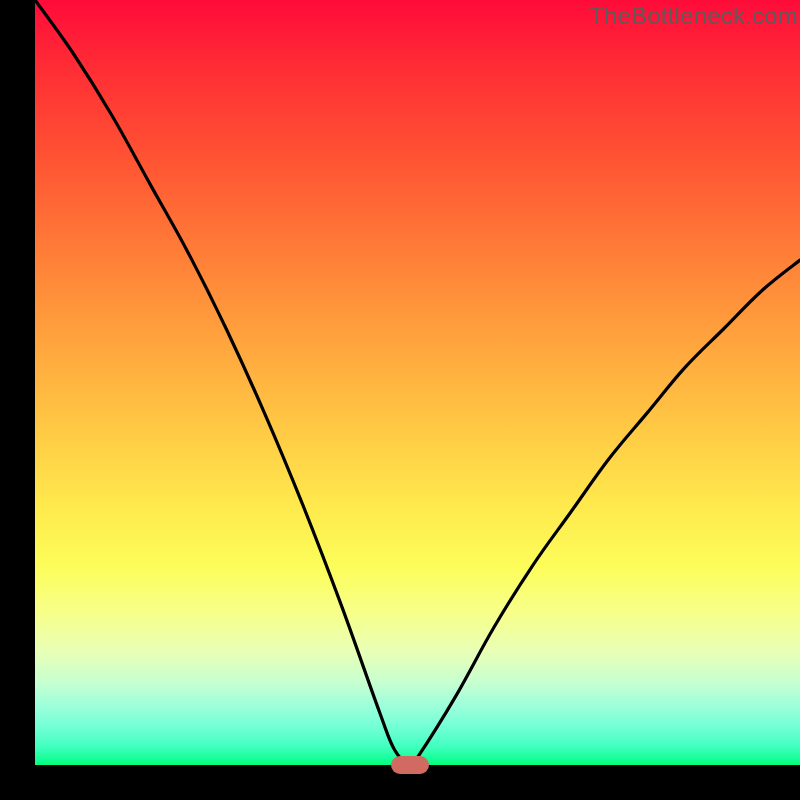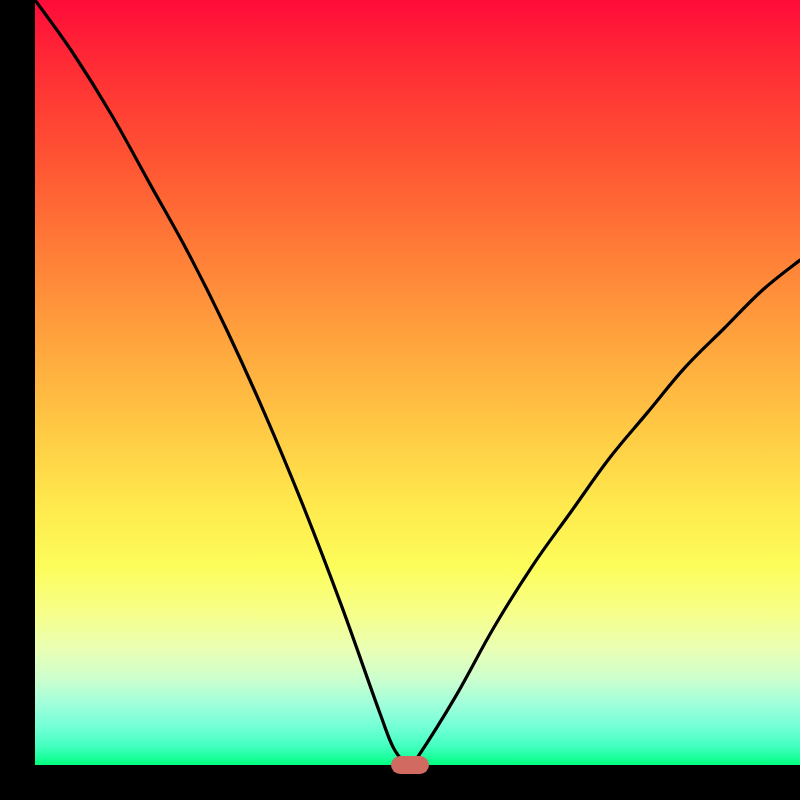--- a/index.html
+++ b/index.html
@@ -67,20 +67,21 @@
     background: #d16a60;
     transform: translate(-50%, -50%);
   }
 </style>
 </head>
 <body>
 
 <div class="frame">
   <div class="plot-area">
 
+    <div class="watermark">TheBottleneck.com</div>
 
     <svg class="curve" viewBox="0 0 765 765" preserveAspectRatio="none">
       <path d="M 0.0 0.0 C 6.9 9.6, 24.5 32.9, 38.3 53.5 C 52.0 74.2, 62.7 91.3, 76.5 114.8 C 90.3 138.2, 101.0 158.8, 114.8 183.6 C 128.5 208.4, 139.2 226.3, 153.0 252.4 C 166.8 278.6, 177.5 300.0, 191.3 329.0 C 205.0 357.9, 215.7 381.4, 229.5 413.1 C 243.3 444.8, 254.0 470.5, 267.8 504.9 C 281.5 539.3, 292.2 567.2, 306.0 604.4 C 319.8 641.5, 334.6 685.3, 344.3 711.5 C 353.9 737.6, 354.0 740.1, 359.5 749.7 C 365.1 759.3, 370.7 763.6, 374.8 765.0 C 379.0 766.4, 374.2 769.7, 382.5 757.4 C 390.8 745.0, 407.0 719.6, 420.8 696.1 C 434.5 672.7, 445.2 650.7, 459.0 627.3 C 472.8 603.9, 483.5 586.8, 497.3 566.1 C 511.0 545.4, 521.7 531.8, 535.5 512.5 C 549.3 493.3, 560.0 476.9, 573.8 459.0 C 587.5 441.1, 598.2 429.6, 612.0 413.1 C 625.8 396.6, 636.5 382.3, 650.3 367.2 C 664.0 352.1, 674.7 342.7, 688.5 329.0 C 702.3 315.2, 713.0 303.1, 726.8 290.7 C 740.5 278.3, 758.1 265.6, 765.0 260.1" fill="none" stroke="#000000" stroke-width="3.2" stroke-linecap="round" stroke-linejoin="round"></path>
     </svg>
 
     <div class="marker" style="left: 374.85px; top: 765px; background: rgb(209, 106, 96);"></div>
   </div>
 </div>
 
 </body></html>

